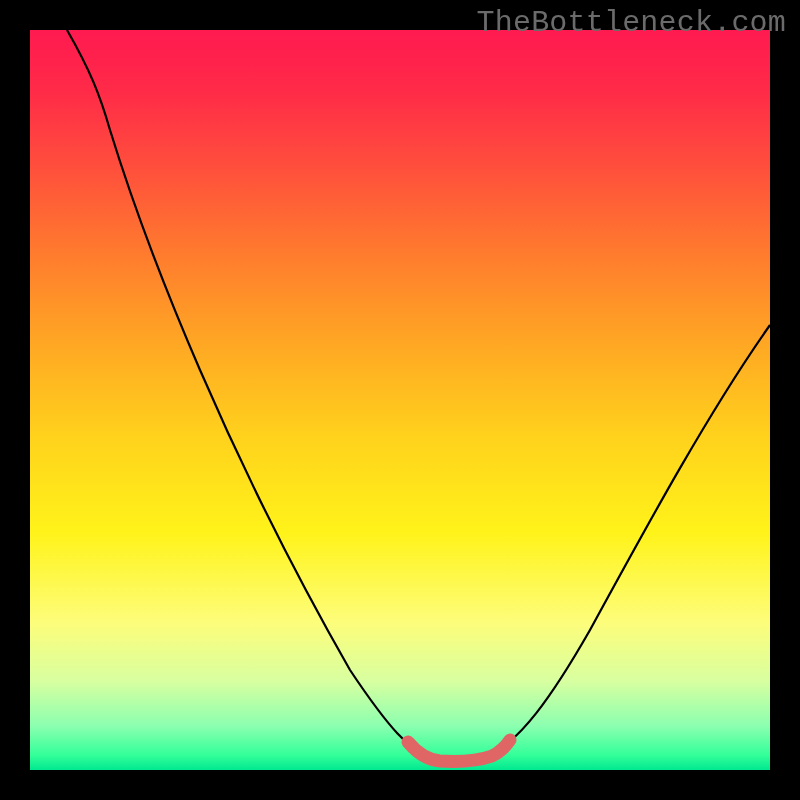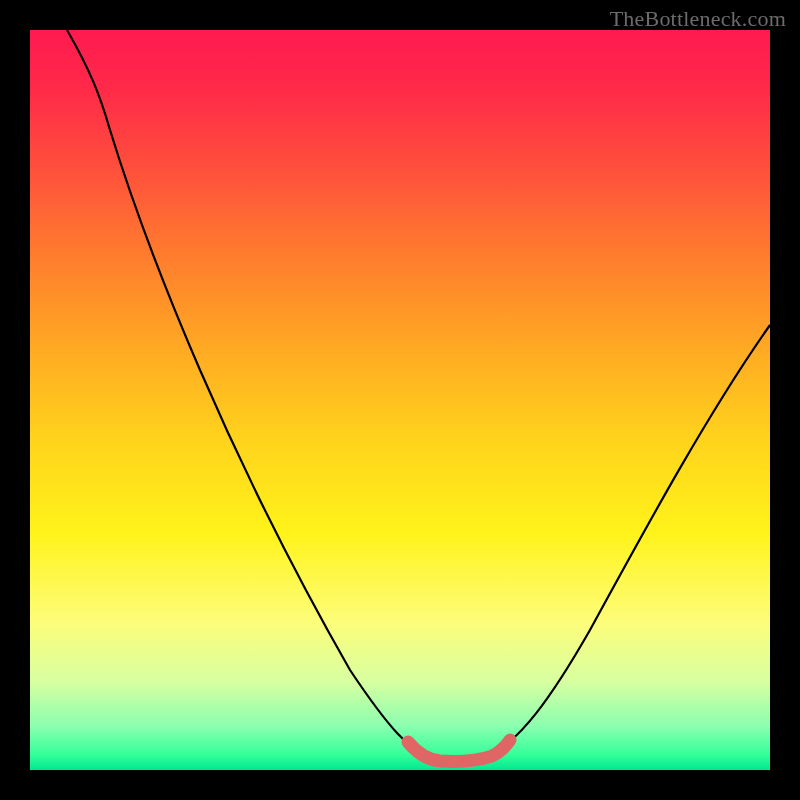--- a/index.html
+++ b/index.html
@@ -28,22 +28,22 @@
       #d8ffa0 88%,
       #8cffb0 94%,
       #33ff99 98%,
       #00e890 100%
     );
   }
   .watermark {
     position: absolute;
     top: 6px;
     right: 14px;
-    font-family: Liberation Serif, serif;
-    font-size: 22px;
+    font-family: Liberation Mono, monospace;
+    font-size: 30px;
     color: #6b6b6b;
     letter-spacing: 0.2px;
     user-select: none;
   }
   svg.curve {
     position: absolute;
     left: 0; top: 0;
     width: 100%; height: 100%;
     overflow: visible;
   }

